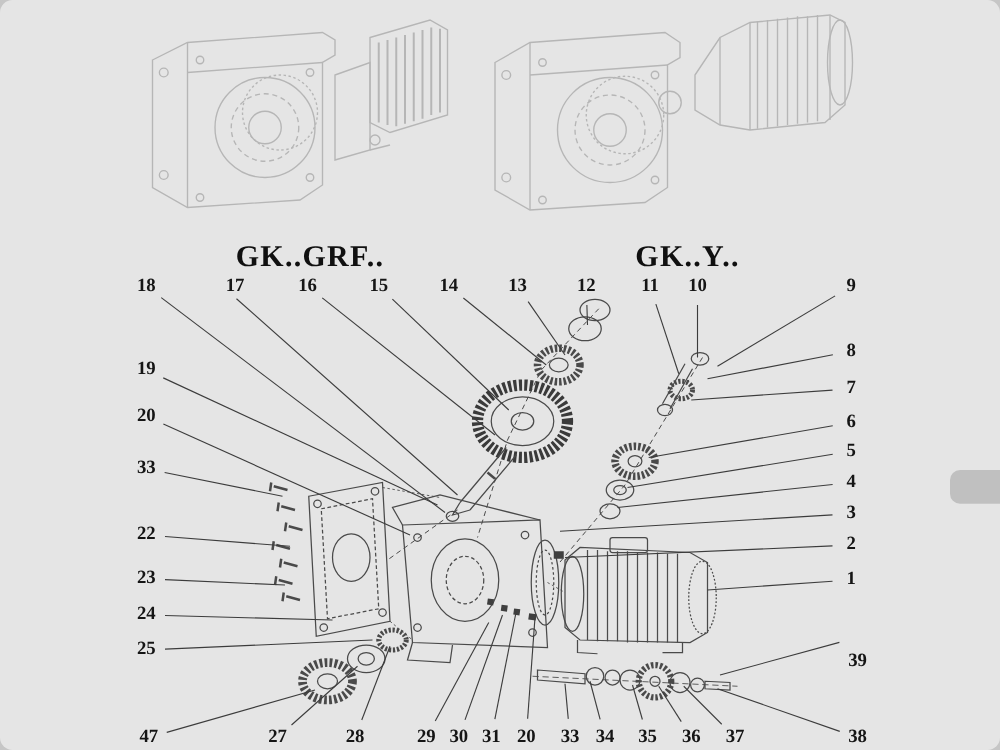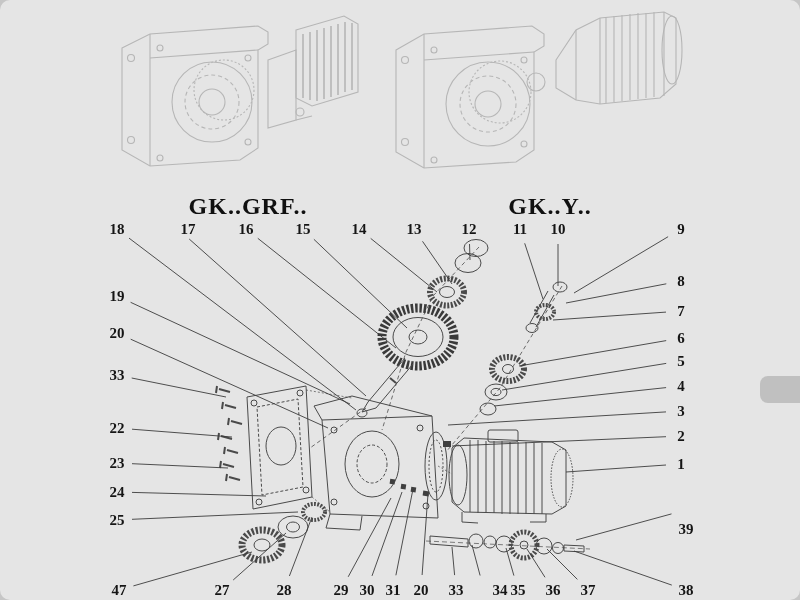--- a/index.html
+++ b/index.html
@@ -235,21 +235,21 @@
       <div class="callout" style="left: 117px; top: 492px;">24</div>
       <div class="callout" style="left: 117px; top: 520px; text-align: center;">25</div>
       <div class="callout" style="left: 119px; top: 590px;">47</div>
       <div class="callout" style="left: 222px; top: 590px;">27</div>
       <div class="callout" style="left: 284px; top: 590px;">28</div>
       <div class="callout" style="left: 341px; top: 590px;">29</div>
       <div class="callout" style="left: 367px; top: 590px;">30</div>
       <div class="callout" style="left: 393px; top: 590px;">31</div>
       <div class="callout" style="left: 421px; top: 590px;">20</div>
       <div class="callout" style="left: 456px; top: 590px;">33</div>
-      <div class="callout" style="left: 500px; top: 590px;">34</div>
+      <div class="callout" style="left: 484px; top: 590px;">34</div>
       <div class="callout" style="left: 518px; top: 590px;">35</div>
       <div class="callout" style="left: 553px; top: 590px;">36</div>
       <div class="callout" style="left: 588px; top: 590px;">37</div>
       <div class="callout" style="left: 686px; top: 590px;">38</div>
     </div>
 
   <div class="edge-artifact"></div>
 </div>
 
 </body></html>

